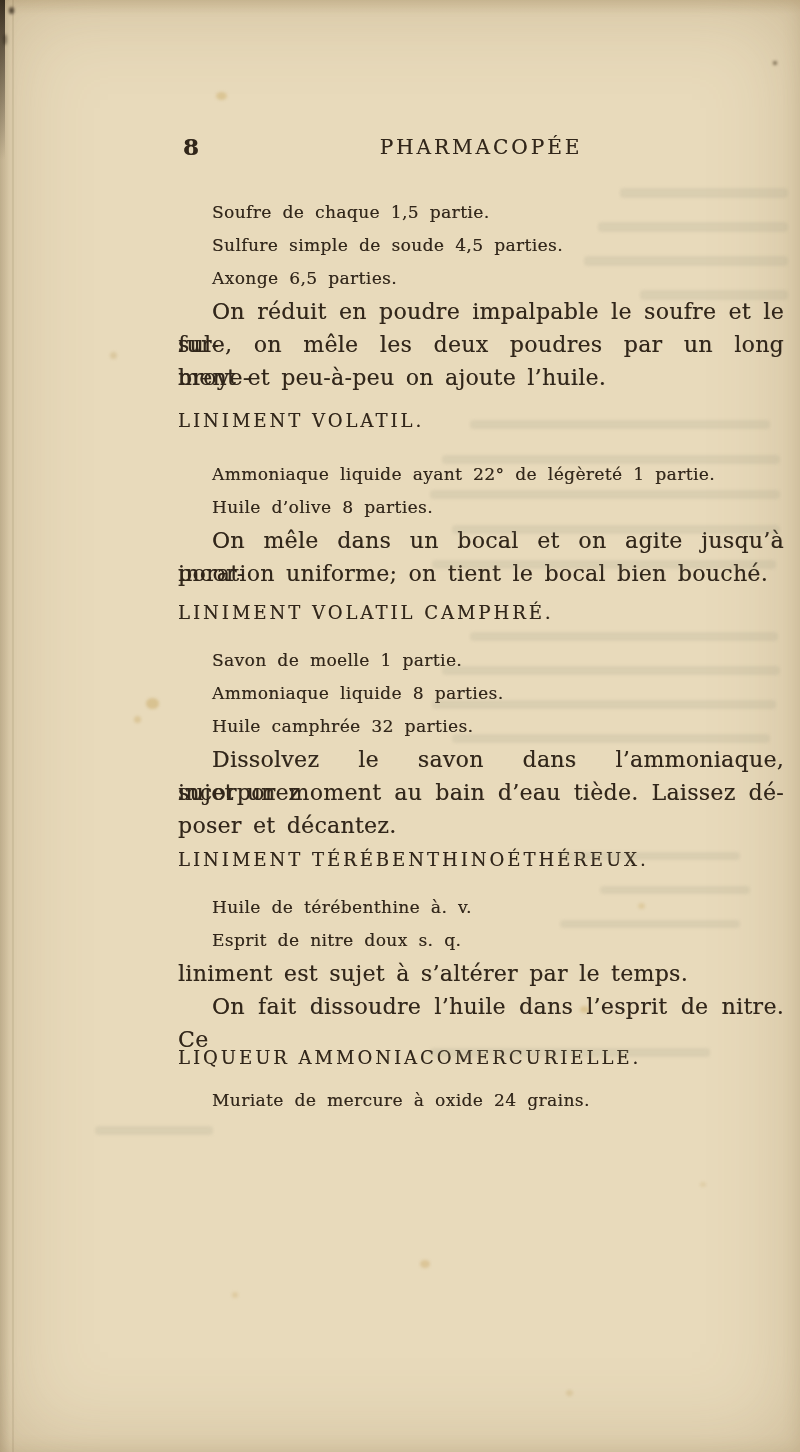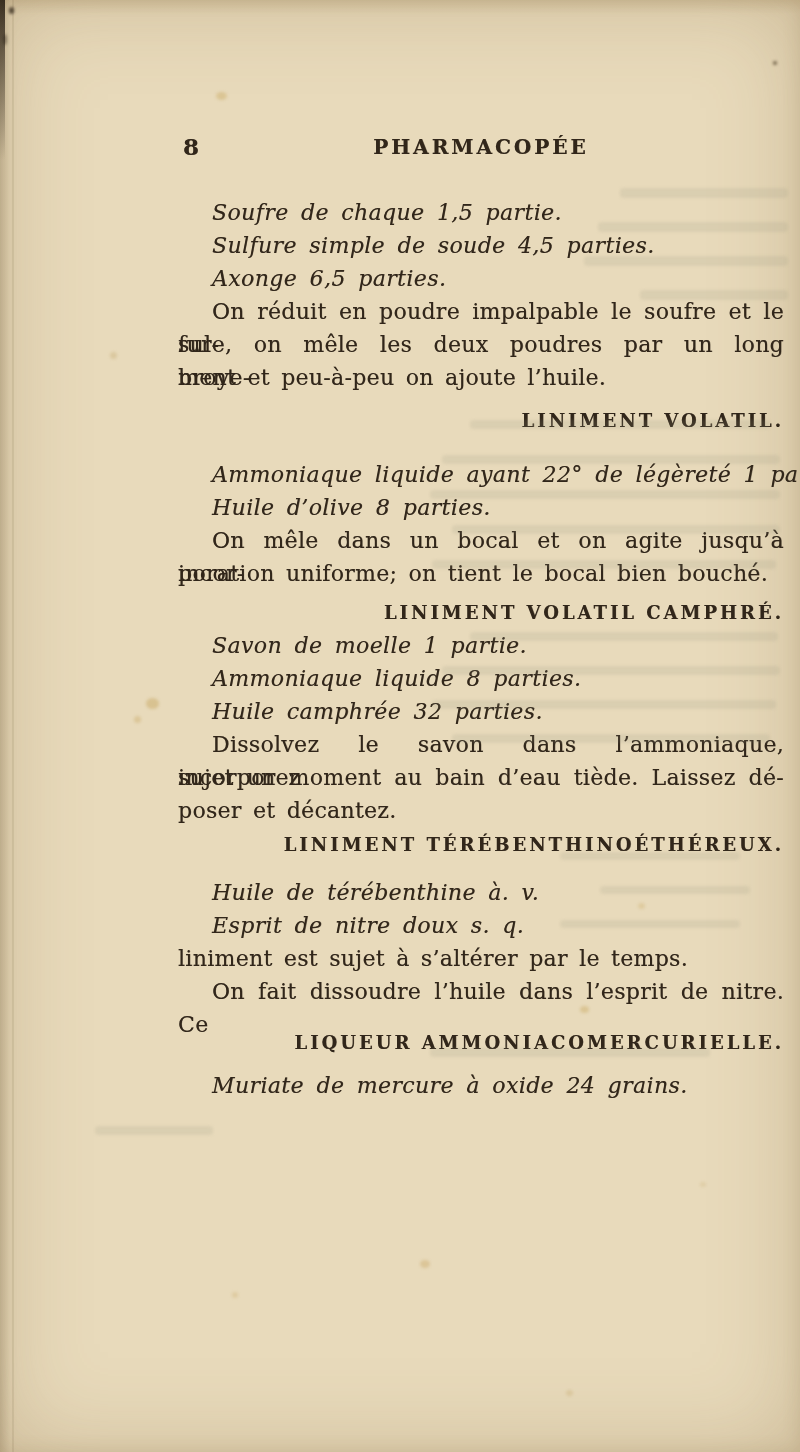--- a/index.html
+++ b/index.html
@@ -25,48 +25,47 @@
   }
   
   .running-header{position:absolute;left:0;top:133px;width:100%;height:26px;}
   .page-number{
     position:absolute;left:183px;top:0;
     font-size:23px;font-weight:bold;letter-spacing:1px;
     text-shadow:0.3px 0.3px 0.5px rgba(49,38,26,0.55);
   }
   .running-title{
     position:absolute;left:178px;width:606px;top:2px;
-    text-align:center;font-size:20px;font-weight:bold;letter-spacing:3px;
+    text-align:center;font-size:20px;font-weight:normal;letter-spacing:3px;
     text-shadow:0.3px 0.3px 0.5px rgba(49,38,26,0.55);
   }
   
   .content{position:absolute;left:178px;top:196px;width:606px;}
   .content .heading{
     margin:0;height:33px;line-height:33px;
-    text-align:right;font-size:18px;font-weight:bold;letter-spacing:3px;
+    text-align:left;font-size:18px;font-weight:normal;letter-spacing:3px;
     text-shadow:0.3px 0.3px 0.5px rgba(49,38,26,0.5);
   }
   .ing-line{
-    height:33px;line-height:33px;font-size:22px;
+    height:33px;line-height:33px;font-size:17px;
     padding-left:34px;white-space:nowrap;
     word-spacing:5px;letter-spacing:0.4px;
     text-shadow:0.3px 0.3px 0.5px rgba(49,38,26,0.5);
-    font-style:italic;
   }
   .pline{
     height:33px;line-height:33px;font-size:22px;
     word-spacing:4px;letter-spacing:0.3px;
     text-align:justify;text-align-last:justify;
     text-shadow:0.3px 0.3px 0.5px rgba(49,38,26,0.5);
   }
   .pline.first{text-indent:34px;}
   .pline.last{text-align-last:left;}
   
   .sec1 .heading{margin-top:10px}.sec1 .ingredients{margin-top:21px}
-  .sec2 .heading{margin-top:6px}.sec2 .ingredients{}
+  .sec2 .heading{margin-top:6px}.sec2 .ingredients{margin-top:15px}
   .sec3 .heading{margin-top:1px}.sec3 .ingredients{margin-top:15px}
   .sec4 .heading{margin-top:18px}.sec4 .ingredients{margin-top:10px}
   
   .edge-dark{position:absolute;left:0;top:0;width:5px;height:160px;
     background:linear-gradient(to bottom, rgba(28,20,12,0.85), rgba(28,20,12,0));}
   .edge-soft{position:absolute;left:0;top:0;width:10px;height:100%;
     background:linear-gradient(to right, rgba(95,75,45,0.16), rgba(95,75,45,0));}
   .crease{position:absolute;left:12px;top:0;width:2px;height:100%;
     background:rgba(110,90,60,0.12);}
   .ghost,.stain{position:absolute;pointer-events:none;}

